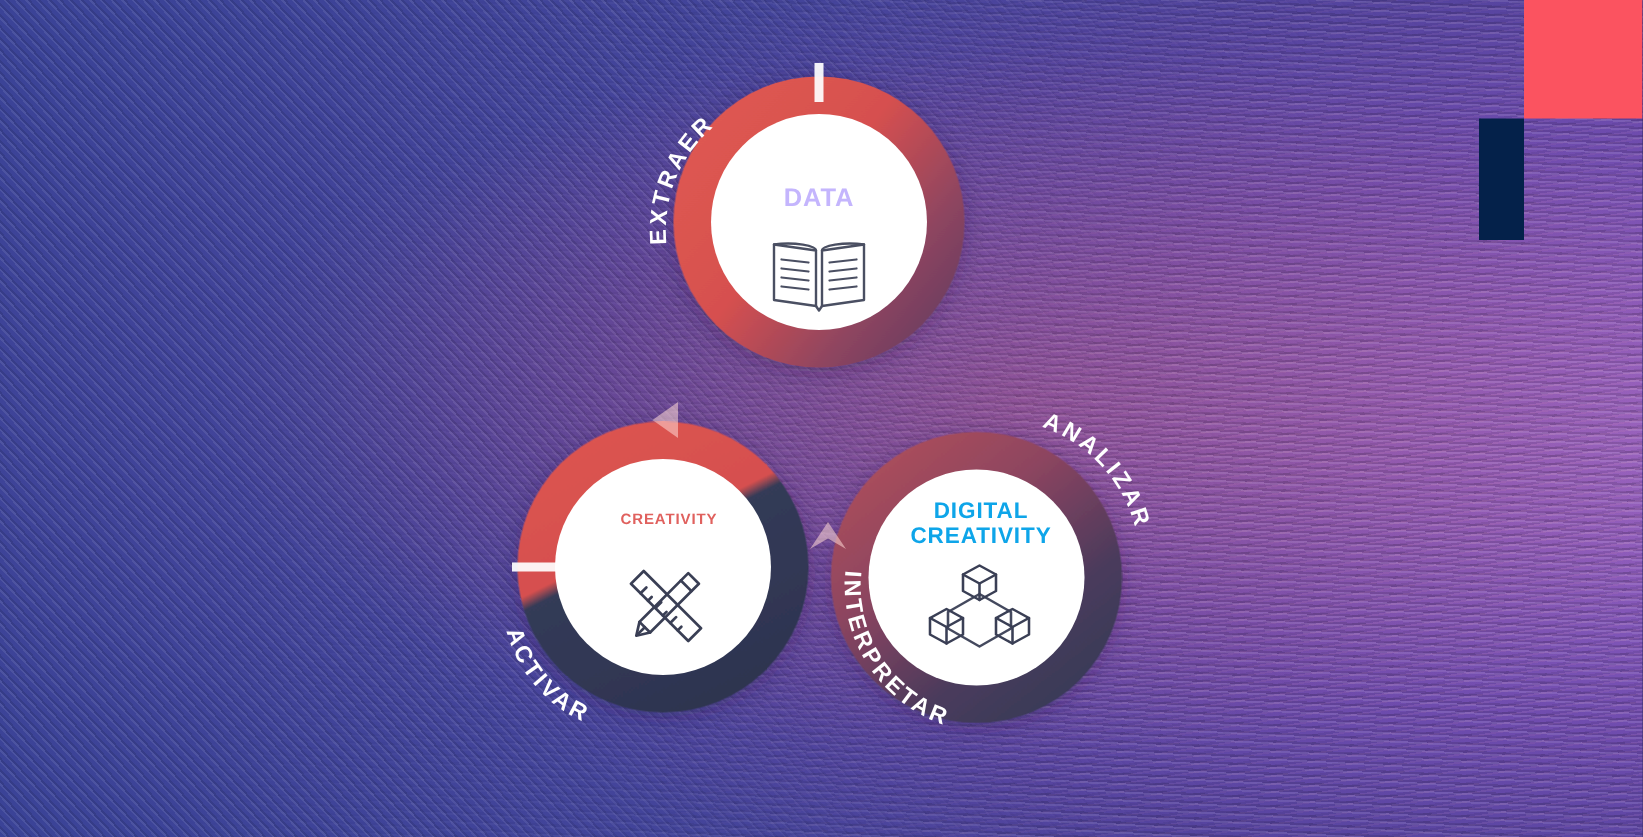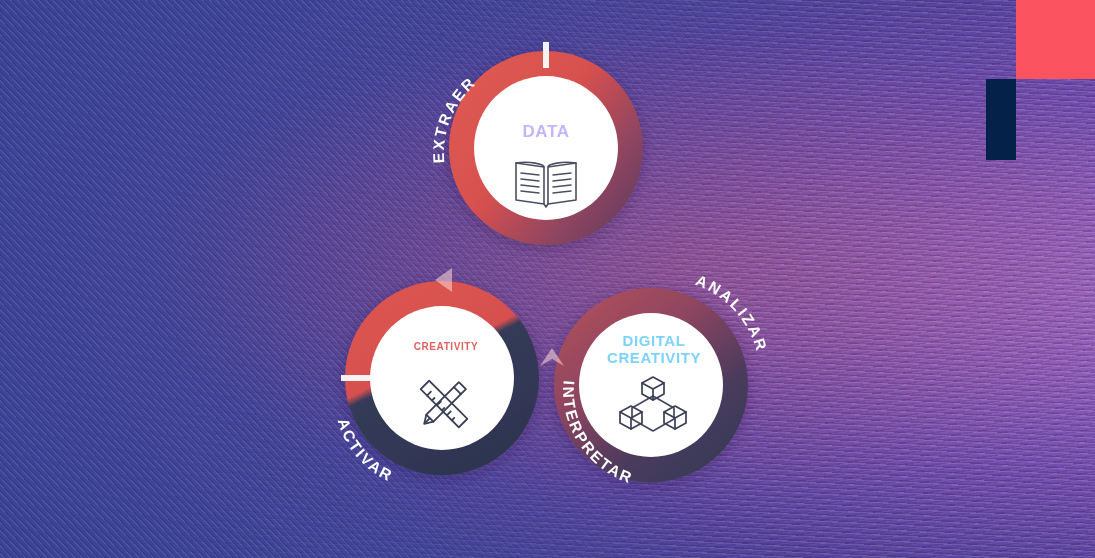--- a/index.html
+++ b/index.html
@@ -218,16 +218,16 @@
       <path d="M -11,-5 L 0,1 L 11,-5"></path>
       <path d="M 0,1 L 0,12"></path>
     </g>
   </g>
 </svg>
 
 <div class="flat-label title" id="label-data" style="color: #c4b5fd;">DATA</div>
 
 <div class="flat-label title" id="label-creativity" style="color: rgb(224, 97, 94);">CREATIVITY</div>
 
-<div class="flat-label title" id="label-digital" style="color: #7dd3fc;">
+<div class="flat-label title" id="label-digital" style="color: #0ea5e9;">
   <div>DIGITAL</div>
   <div>CREATIVITY</div>
 </div>
 
 </body></html>

